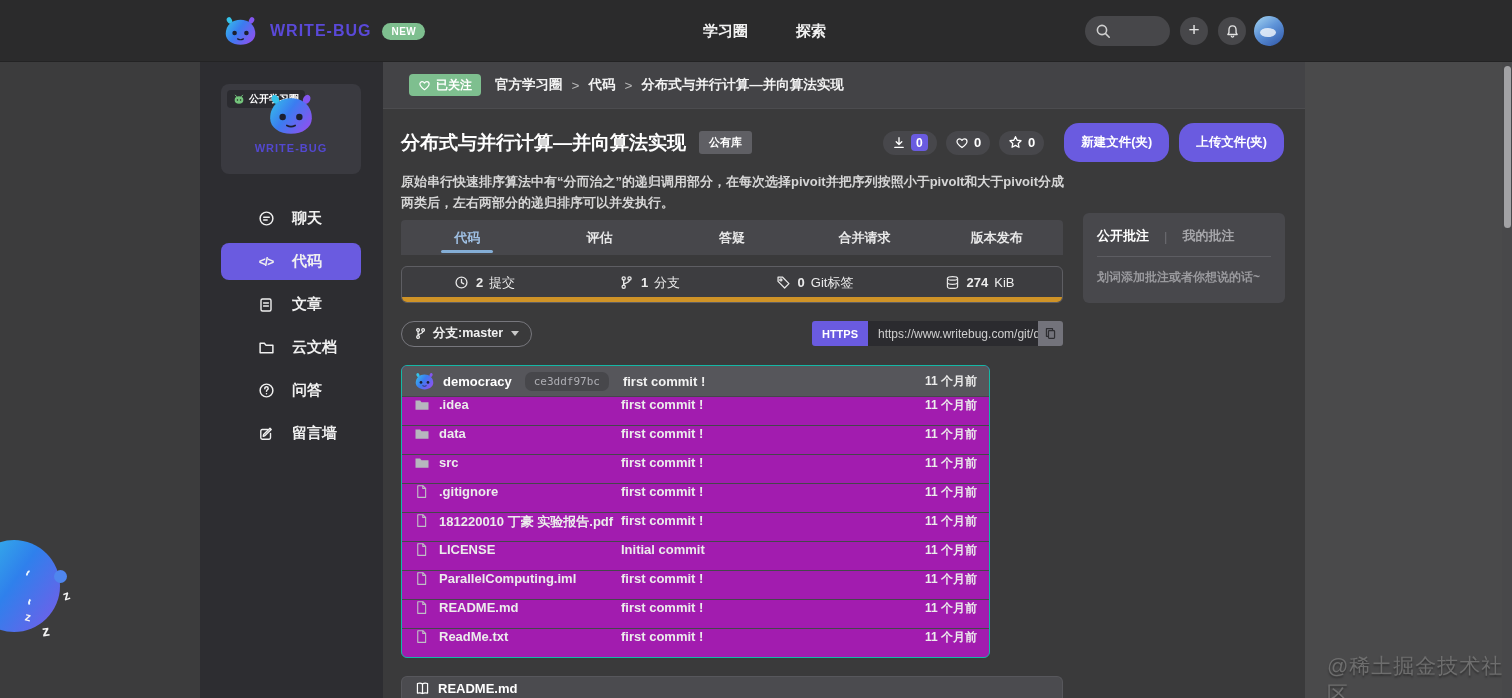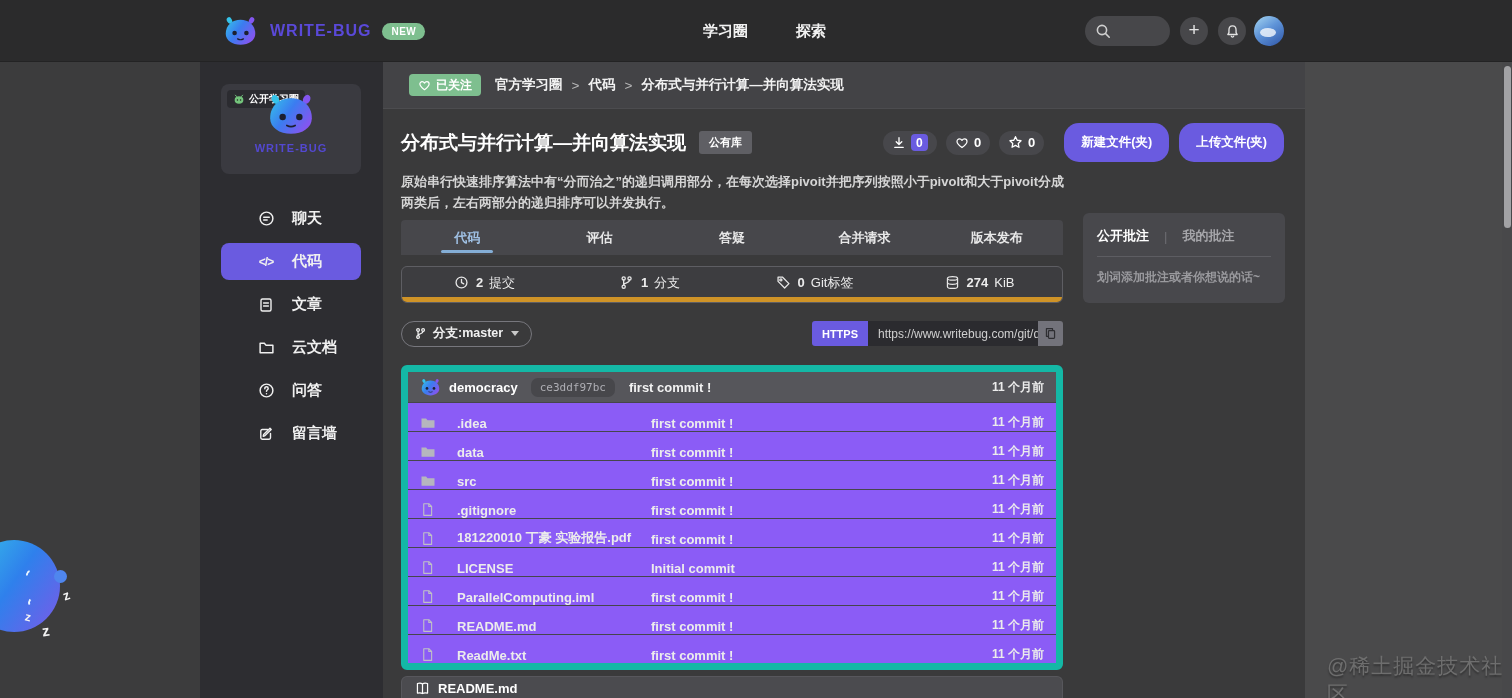--- a/index.html
+++ b/index.html
@@ -75,27 +75,27 @@
   
   .branch-row { position:absolute; left:18px; top:258px; width:662px; height:27px; display:flex; align-items:center; }
   .branch-pill { height:26px; border:1px solid #77777d; border-radius:14px; display:flex; align-items:center; gap:6px; padding:0 12px; color:#f0f0f0; font-size:12.5px; font-weight:600; cursor:pointer; }
   .caret { width:0; height:0; border-left:4px solid transparent; border-right:4px solid transparent; border-top:5px solid #c9c9c9; margin-left:2px; }
   .clone-group { display:flex; height:25px; margin-left:auto;text-align:right; }
   .https-btn { background:#6a5be0; color:#fff; font-size:11px; font-weight:bold; display:flex; align-items:center; padding:0 10px; border-radius:3px 0 0 3px; cursor:pointer; }
   .clone-url { background:#2b2b2f; color:#cfcfcf; font-size:12px; display:flex; align-items:center; padding:0 10px; width:170px; white-space:nowrap; overflow:hidden; cursor:text; font-family:"Liberation Sans",sans-serif; }
   .copy-btn { background:#73737b; width:25px; border-radius:0 3px 3px 0; display:flex; align-items:center; justify-content:center; color:#2e2e32; cursor:pointer; }
 
   
-  .file-list { position:absolute; left:18px; top:303px; width:662px; border:7px solid #14b8a6; border-radius:6px; overflow:hidden; background:#8b5cf6; }
+  .file-list { position:absolute; left:18px; top:303px; width:589px; border:1px solid #14b8a6; border-radius:6px; overflow:hidden; background:#a21caf; }
   .commit-row { height:30px; background:#56565b; display:flex; align-items:center; padding:0 12px; }
   .commit-author { color:#fff; font-size:13px; font-weight:bold; margin-left:8px; cursor:pointer; }
   .commit-hash { margin-left:13px; background:#47474b; color:#aeaeb4; font-family:"DejaVu Sans Mono", monospace; font-size:11px; padding:3px 9px; border-radius:7px; cursor:pointer; }
   .commit-msg { margin-left:14px; color:#f2f2f2; font-size:13px; font-weight:600; }
   .commit-time { margin-left:auto; color:#ececec; font-size:12px; font-weight:bold; }
-  .file-row { height:29px; display:flex; align-items:flex-end; padding:0 12px; border-top:1px solid #46464b; cursor:pointer;gap:12px; }
+  .file-row { height:29px; display:flex; align-items:flex-start; padding:0 12px; border-top:1px solid #46464b; cursor:pointer; }
   .file-icon { width:16px; height:16px; flex:0 0 16px; margin-right:9px; display:flex; }
   .file-name { flex:0 0 182px; color:#ececec; font-size:13px; font-weight:600; white-space:nowrap; overflow:hidden; }
   .file-msg { color:#ececec; font-size:13px; font-weight:600; }
   .file-time { margin-left:auto; color:#ececec; font-size:12px; font-weight:bold; }
 
   
   .readme-header { position:absolute; left:18px; top:614px; width:662px; height:24px; background:#4b4b4f; border:1px solid #57575c; border-bottom:none; border-radius:6px 6px 0 0; display:flex; align-items:center; gap:8px; padding:0 13px; color:#fff; font-size:13px; font-weight:bold; }
 
   
   .anno-card { position:absolute; left:700px; top:151px; width:202px; height:90px; background:#48484c; border-radius:6px; padding:14px 14px 0; }

